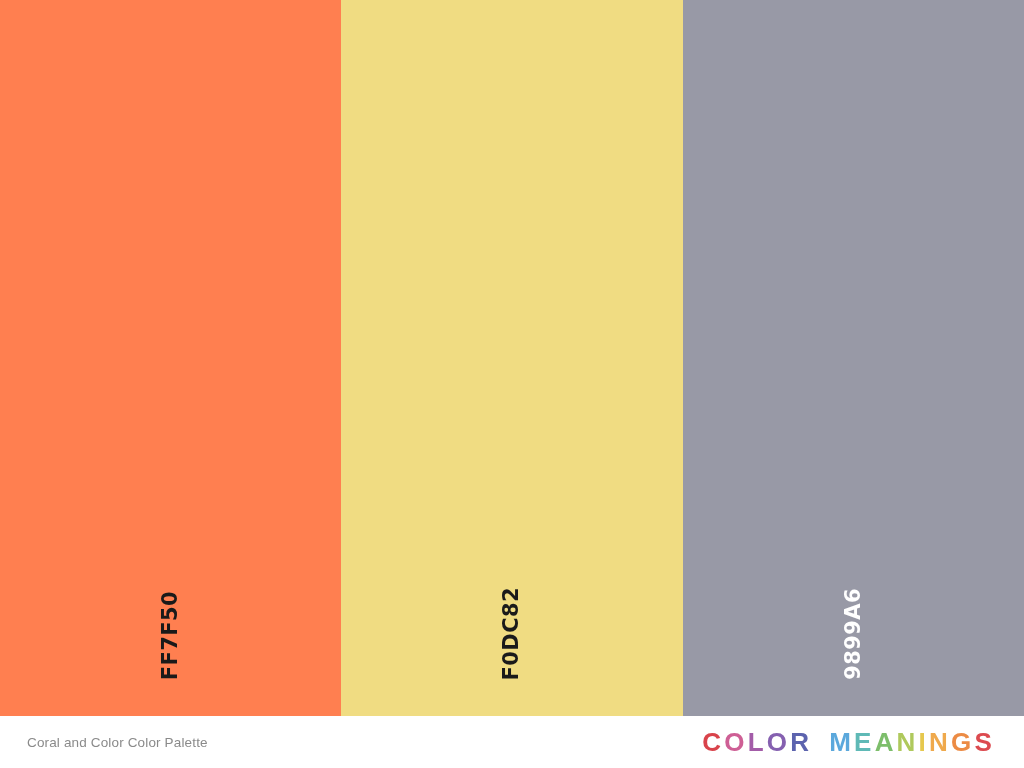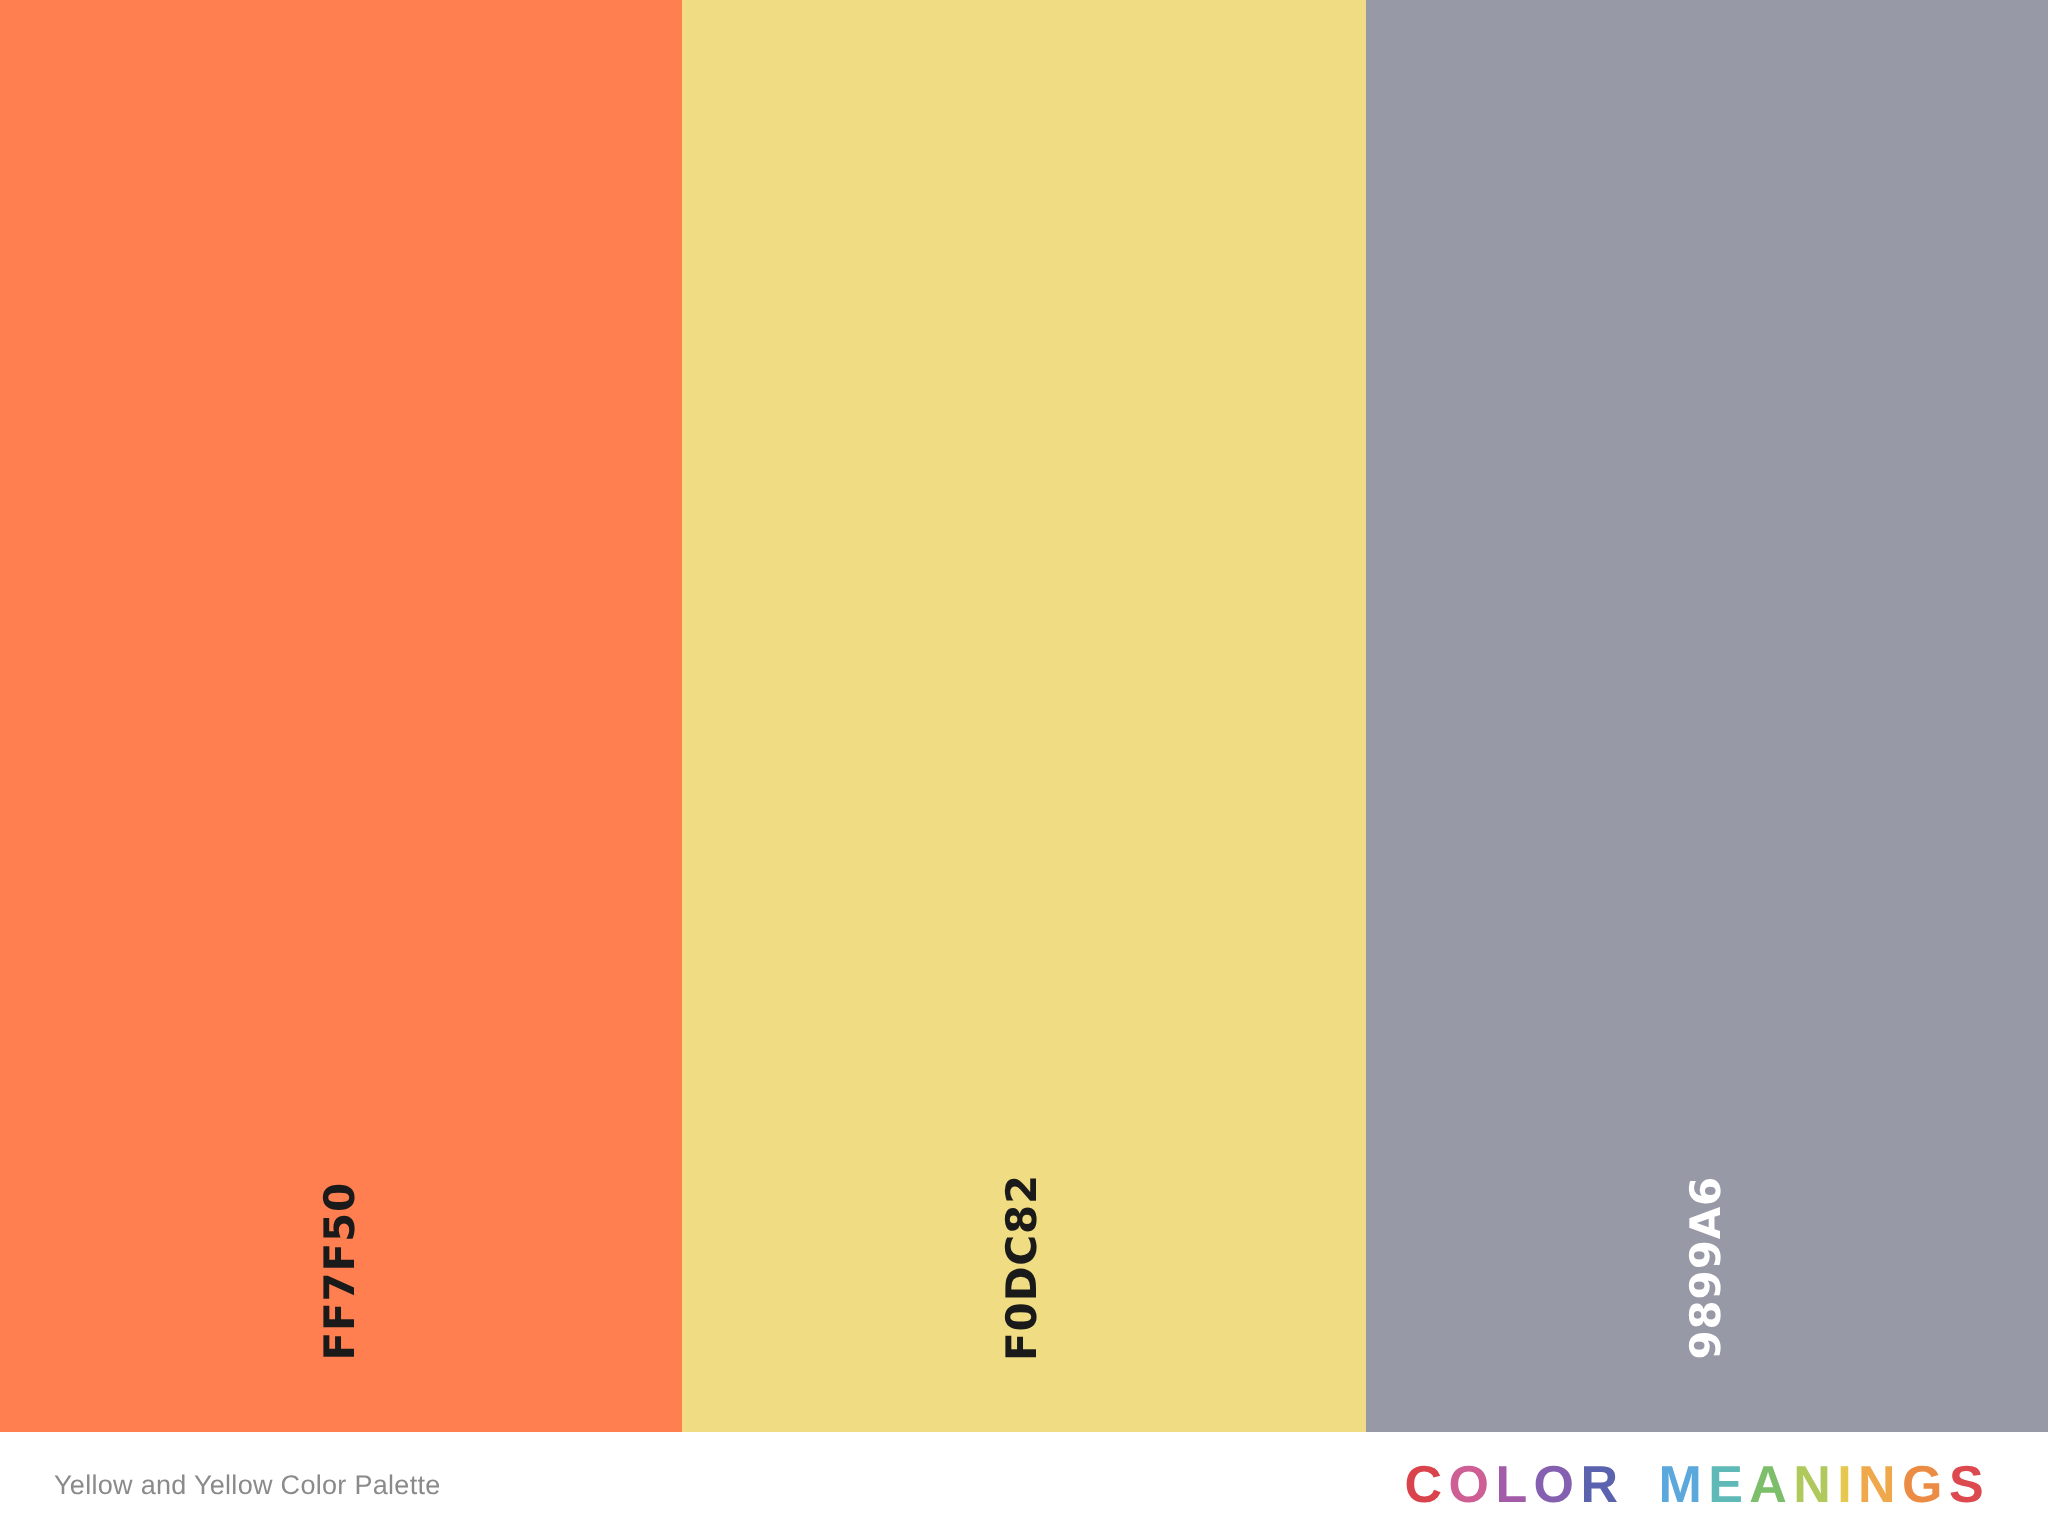--- a/index.html
+++ b/index.html
@@ -129,21 +129,21 @@
 
     <div class="swatch" style="background: rgb(152, 153, 166);">
       <div class="swatch-label">
         <span class="swatch-label-text" style="color: rgb(255, 255, 255);">9899A6</span>
       </div>
     </div>
 
   </div>
 
   <div id="footer">
-    <div id="footer-caption" style="color: rgb(138, 138, 138);">Yellow and Yellow Color Palette</div>
+    <div id="footer-caption" style="color: rgb(138, 138, 138);">Coral and Color Color Palette</div>
 
     <div id="brand-logo">
       <span class="brand-word">
           <span class="brand-letter" style="color: rgb(217, 67, 75);">C</span>
           <span class="brand-letter" style="color: rgb(206, 95, 149);">O</span>
           <span class="brand-letter" style="color: rgb(163, 92, 168);">L</span>
           <span class="brand-letter" style="color: rgb(133, 96, 176);">O</span>
           <span class="brand-letter" style="color: rgb(92, 99, 174);">R</span>
         </span>
       <span class="brand-gap"></span>

